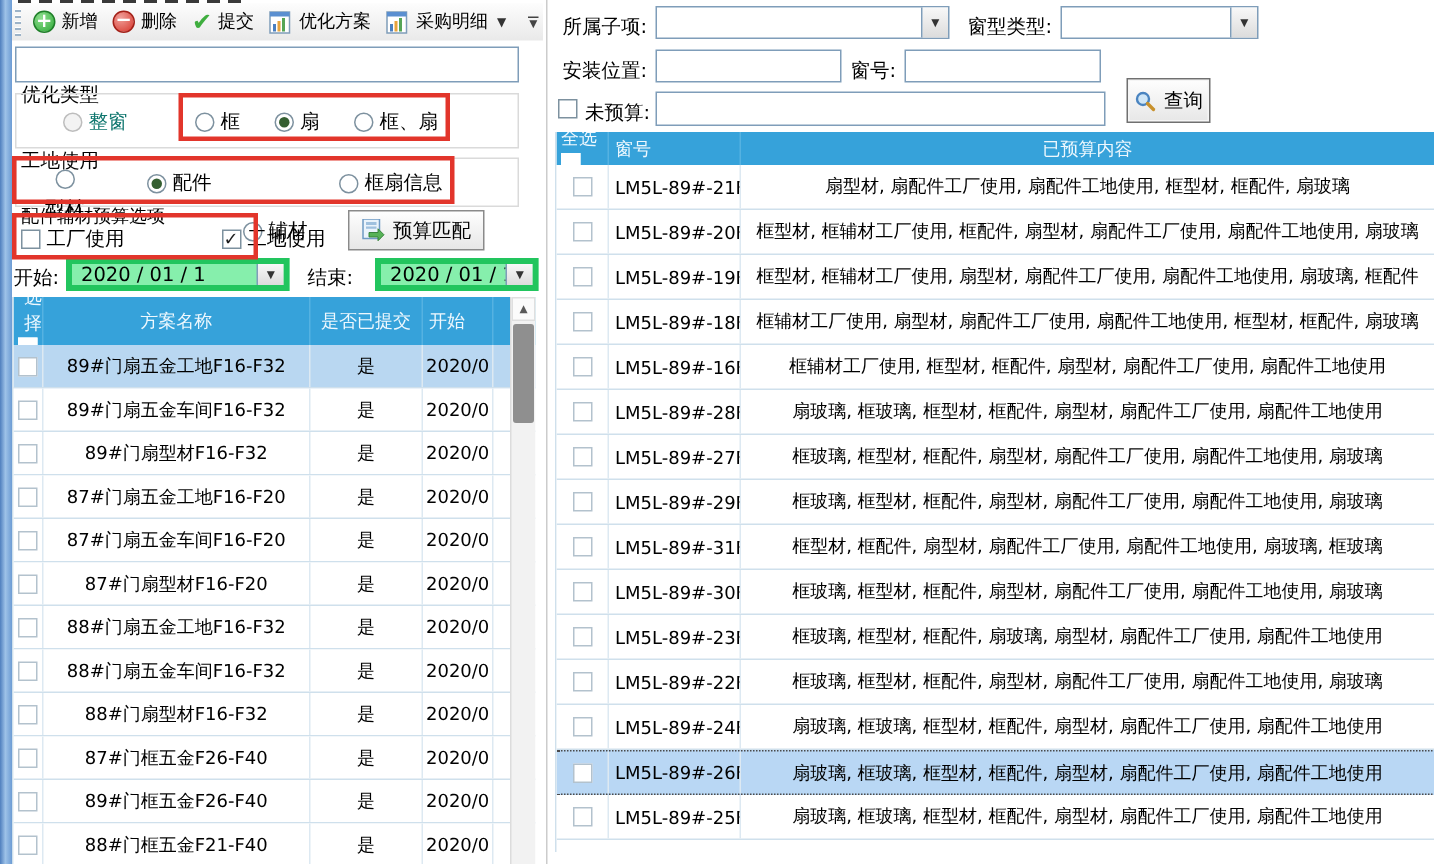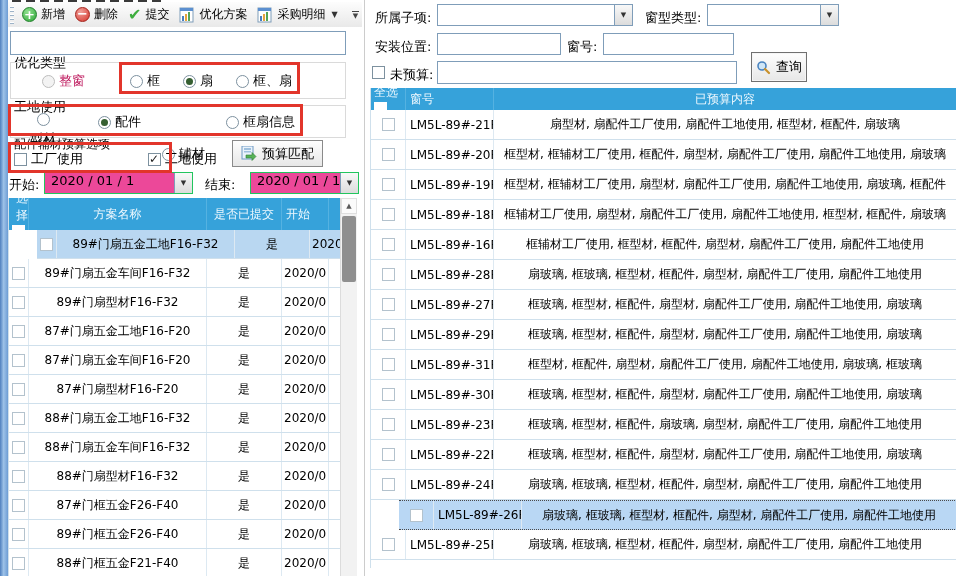--- a/index.html
+++ b/index.html
@@ -35,44 +35,44 @@
   .grp-box{border:1px solid #dadada;box-sizing:border-box;}
   .radio{width:13px;height:13px;border-radius:50%;border:1px solid #7d919f;background:#fff;
     display:inline-block;position:relative;box-sizing:border-box;flex:none;}
   .radio.sel::after{content:"";position:absolute;left:2px;top:2px;right:2px;bottom:2px;
     border-radius:50%;background:#355f31;}
   .radio.dis{border-color:#bdbdbd;background:#f3f3f3;}
   .cb{width:13px;height:13px;border:1px solid #7d919f;background:#fff;display:inline-block;
     position:relative;box-sizing:border-box;flex:none;}
   .cb.on::after{content:"✓";position:absolute;left:0px;top:-2px;font-size:12px;font-weight:bold;color:#1c1c1c;}
   .opt{position:absolute;display:flex;align-items:center;gap:4px;font-size:13px;white-space:nowrap;}
-  .opt.dis{color:#be185d;font-family:Liberation Serif, serif;}
+  .opt.dis{color:#0f766e;font-family:Liberation Serif, serif;}
   .red-rect{border:3px solid #e2352b;box-sizing:border-box;z-index:6;pointer-events:none;}
 
   .btn{border:1px solid #8a8a8a;background:linear-gradient(#fefefe,#e7e7e7);
     display:flex;align-items:center;justify-content:center;gap:5px;box-sizing:border-box;font-size:13px;}
-  .datebox{border:1px solid #22c55e;background:#ec4899;display:flex;align-items:flex-start;
+  .datebox{border:4px solid #22c55e;background:#86efac;display:flex;align-items:flex-start;
     box-sizing:border-box;height:22px;font-size:13px;}
   .datebox .val{flex:1;padding-left:6px;white-space:nowrap;overflow:hidden;}
   .datebox .dd{width:17px;align-self:stretch;border-left:1px solid #7F9DB9;
     background:linear-gradient(#f8f8f8,#dcdcdc);display:flex;align-items:center;justify-content:center;
     font-size:7px;color:#333;}
   .lbl{position:absolute;white-space:nowrap;font-size:13px;}
 
   
   .thead{background:#36a2da;color:#eef8fe;display:flex;}
   .hc{display:flex;align-items:center;justify-content:center;box-sizing:border-box;
     border-right:1px solid #55b2e1;overflow:hidden;}
   .hc.stack{flex-direction:column;align-items:flex-start;justify-content:center;padding-left:3px;gap:1px;}
   .hc .cb{border-color:#fff;}
   .row{display:flex;background:#fff;border-bottom:1px solid #cfe0ec;box-sizing:border-box;}
   .row .c{display:flex;align-items:center;justify-content:center;box-sizing:border-box;
     border-right:1px solid #dcvoid;border-right:1px solid #dde9f2;overflow:hidden;white-space:nowrap;}
   .row .cb{border-color:#b3c2cd;}
-  .row.selected{background:#b9d7f1;margin-left:28px;}
+  .row.selected{background:#b9d7f1;}
 
   .ltable{left:8px;top:198px;width:348px;height:378px;overflow:hidden;border-left:1px solid #cfe0ec;}
   .ltable .thead{height:32px;}
   .ltable .row{height:29px;}
   .l-c1{width:20px;text-align:right;}.l-c2{width:178px;}.l-c3{width:75px;}.l-c4{width:47px;justify-content:flex-start!important;padding-left:2px;}
   .ltable .hc.l-c4{justify-content:flex-start;padding-left:4px;}
 
   .scrollbar{position:absolute;right:0;top:0;bottom:0;width:16px;background:#f2f2f2;
     border-left:1px solid #dcdcdc;z-index:4;}
   .sb-up{height:16px;background:#fbfbfb;border:1px solid #dfdfdf;box-sizing:border-box;

